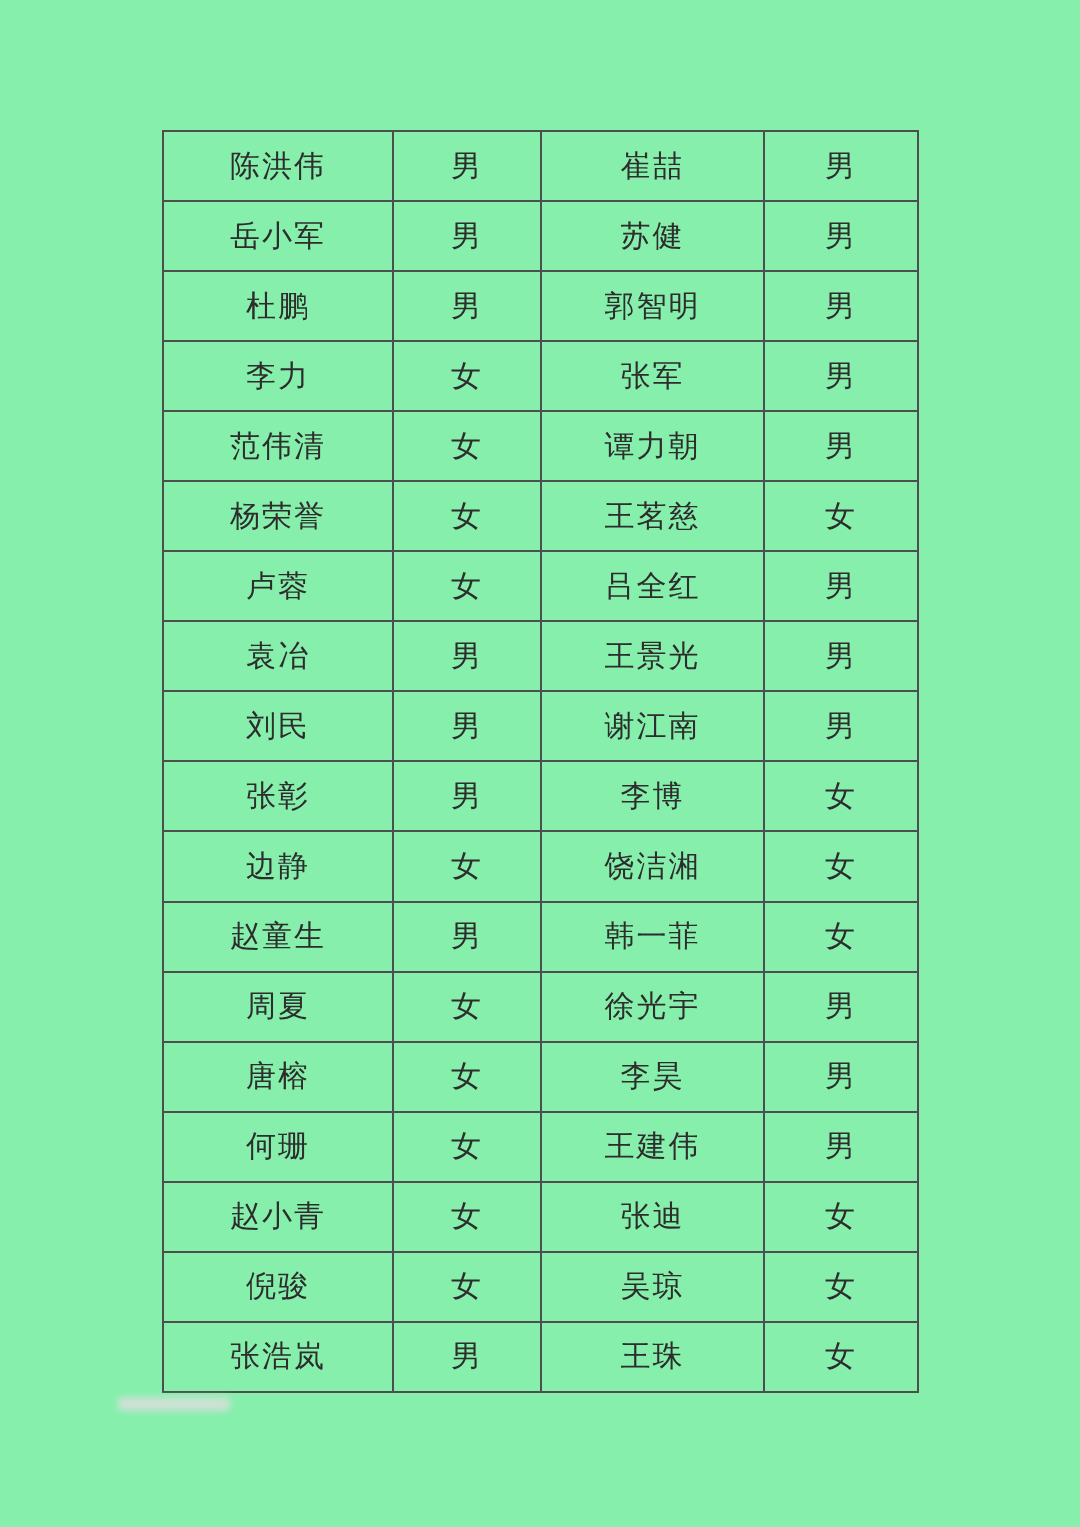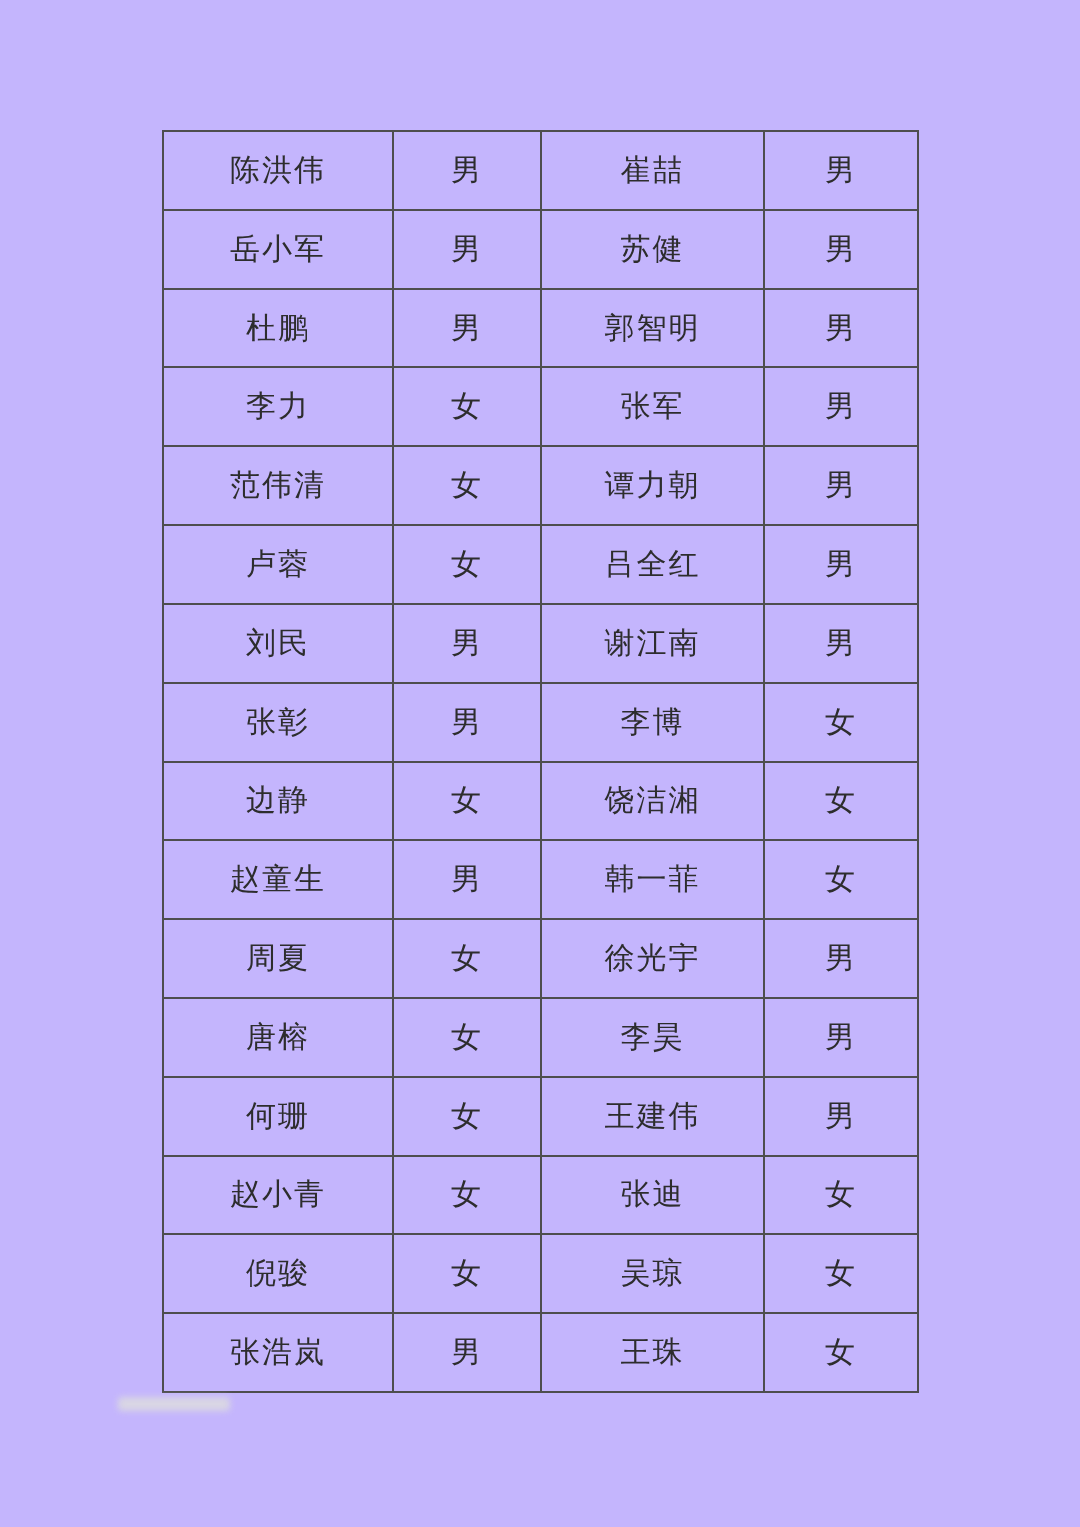--- a/index.html
+++ b/index.html
@@ -10,21 +10,21 @@
     position: relative;
     width: 1080px;
     height: 1527px;
     background: #fefefe;
     font-family: "Liberation Serif", "DejaVu Serif", serif;
     overflow: hidden;
   }
   .page {
     position: absolute;
     inset: 0;
-    background: #c4b5fd;
+    background: #86efac;
   }
   table.roster-table {
     position: absolute;
     left: 162px;
     top: 130px;
     width: 755px;
     height: 1263px;
     border-collapse: collapse;
     table-layout: fixed;
   }
@@ -87,23 +87,35 @@
           <td>张军</td>
           <td>男</td>
         </tr>
         <tr>
           <td>范伟清</td>
           <td>女</td>
           <td>谭力朝</td>
           <td>男</td>
         </tr>
         <tr>
+          <td>杨荣誉</td>
+          <td>女</td>
+          <td>王茗慈</td>
+          <td>女</td>
+        </tr>
+        <tr>
           <td>卢蓉</td>
           <td>女</td>
           <td>吕全红</td>
+          <td>男</td>
+        </tr>
+        <tr>
+          <td>袁冶</td>
+          <td>男</td>
+          <td>王景光</td>
           <td>男</td>
         </tr>
         <tr>
           <td>刘民</td>
           <td>男</td>
           <td>谢江南</td>
           <td>男</td>
         </tr>
         <tr>
           <td>张彰</td>

